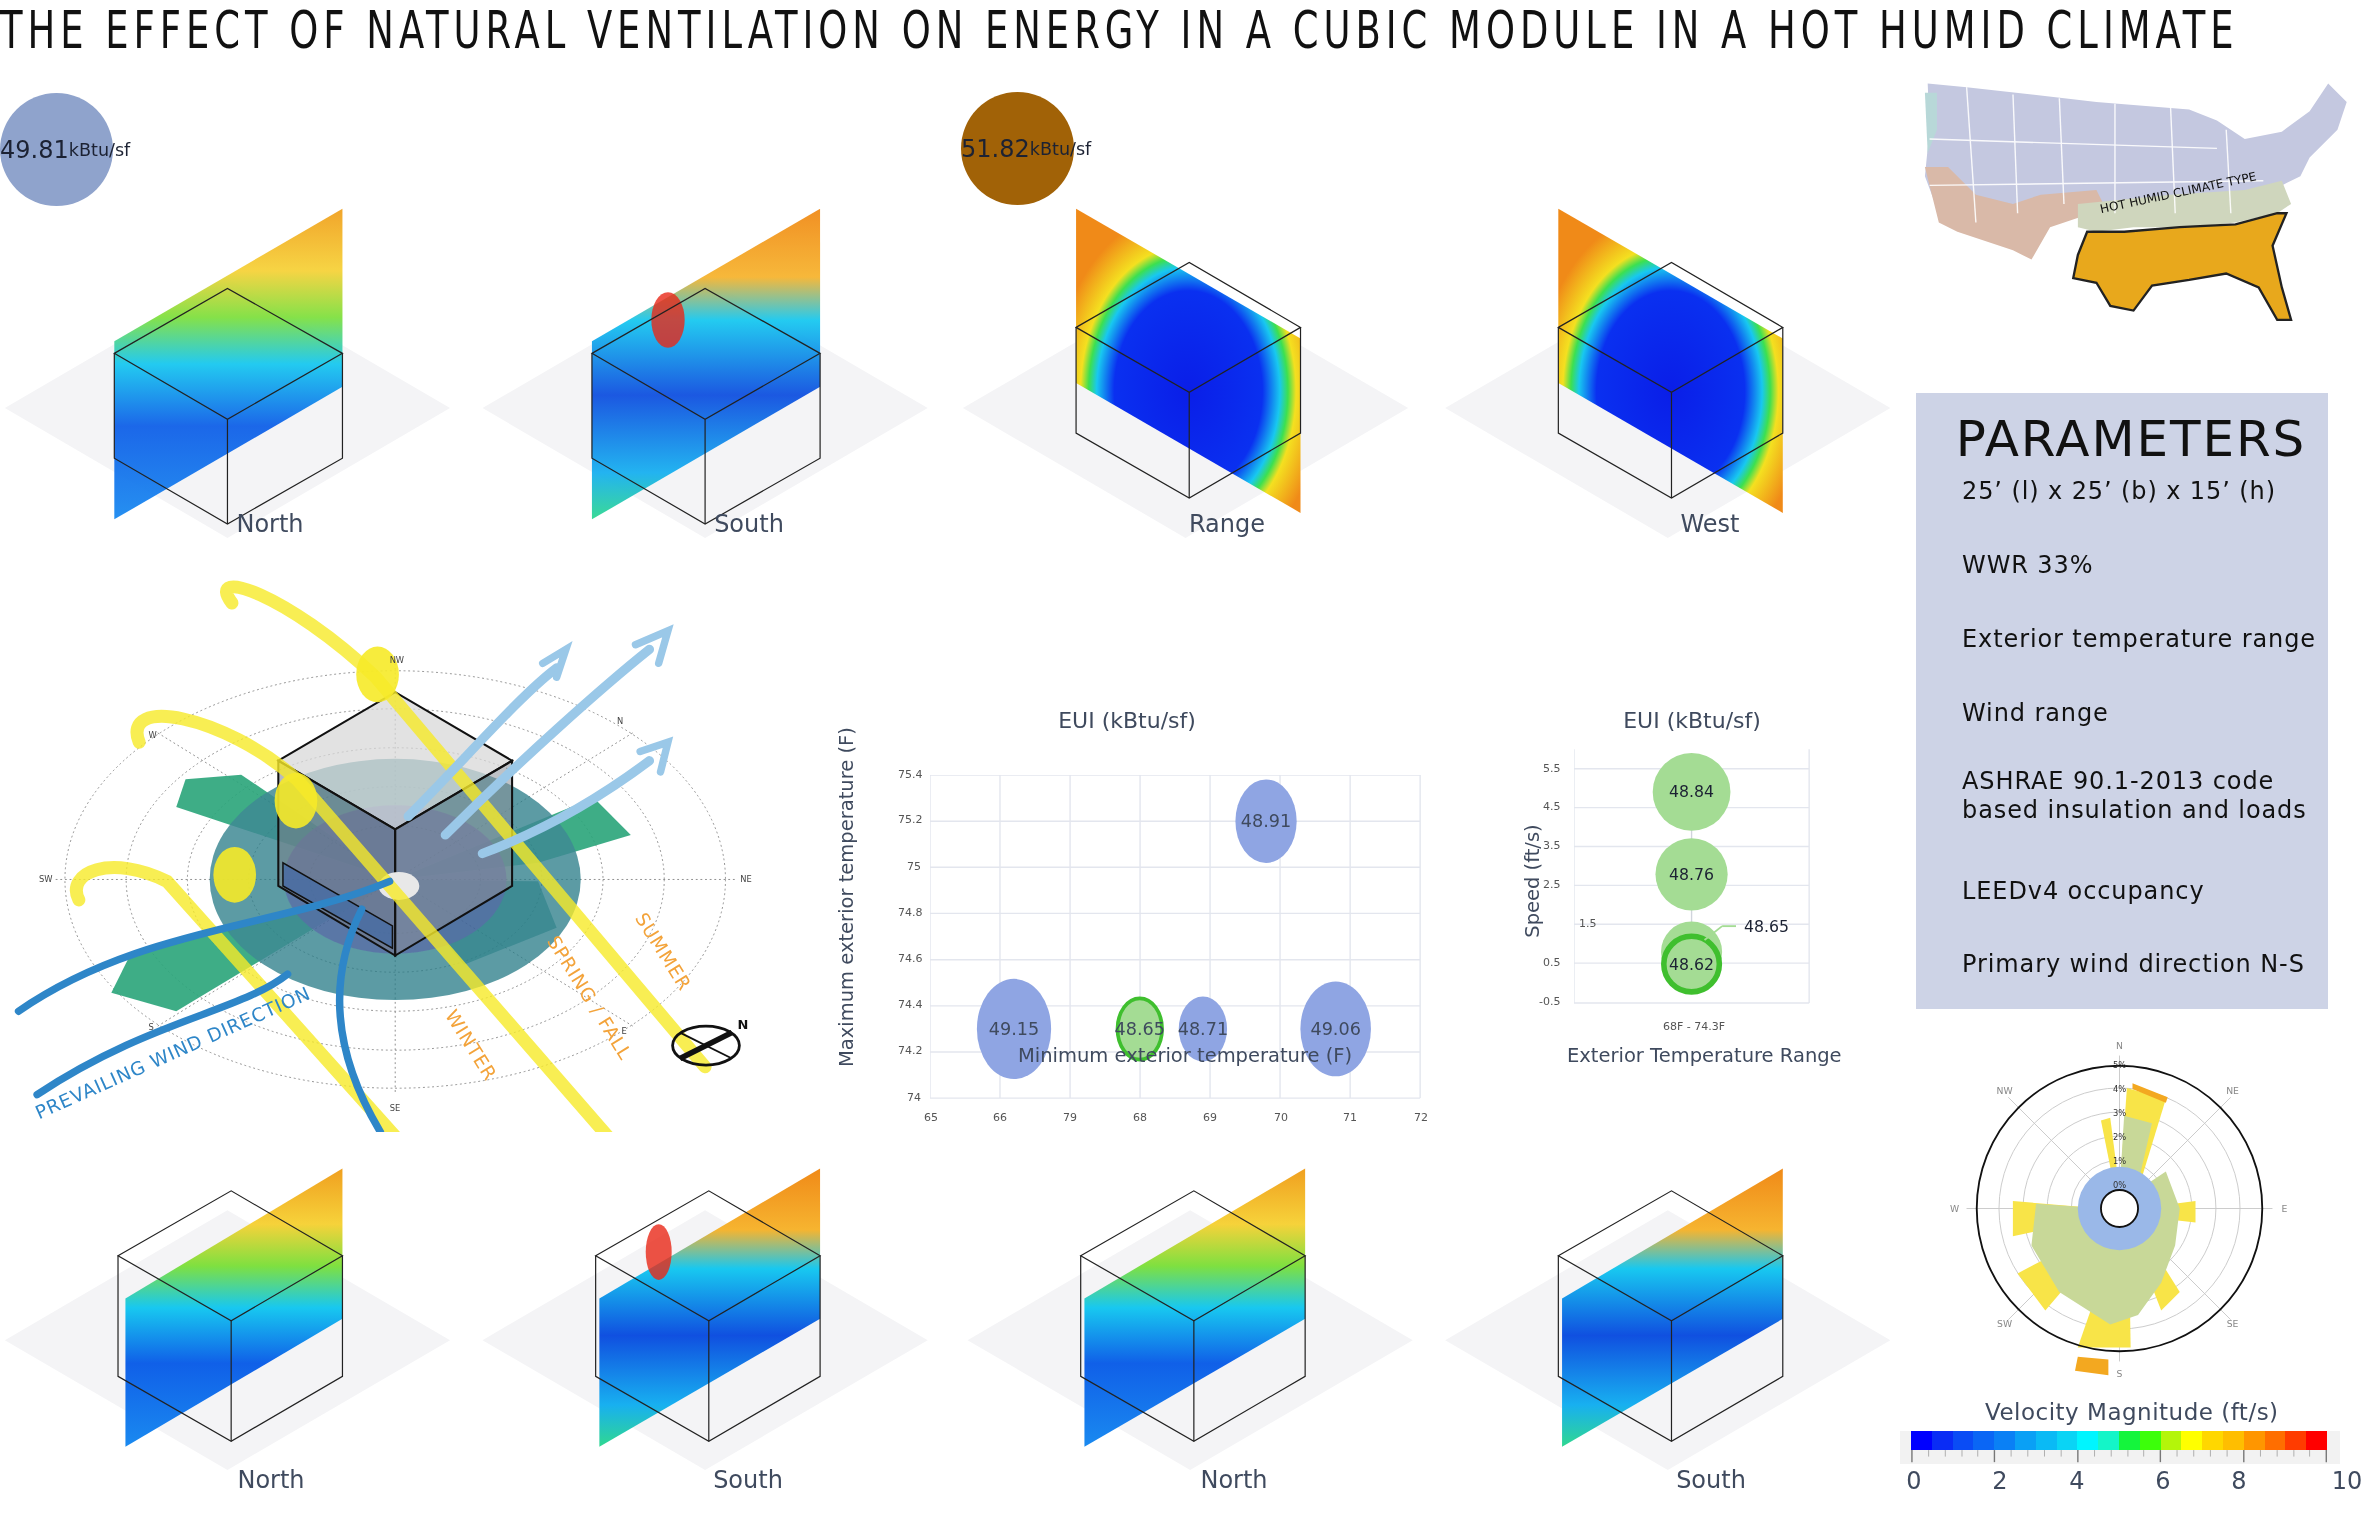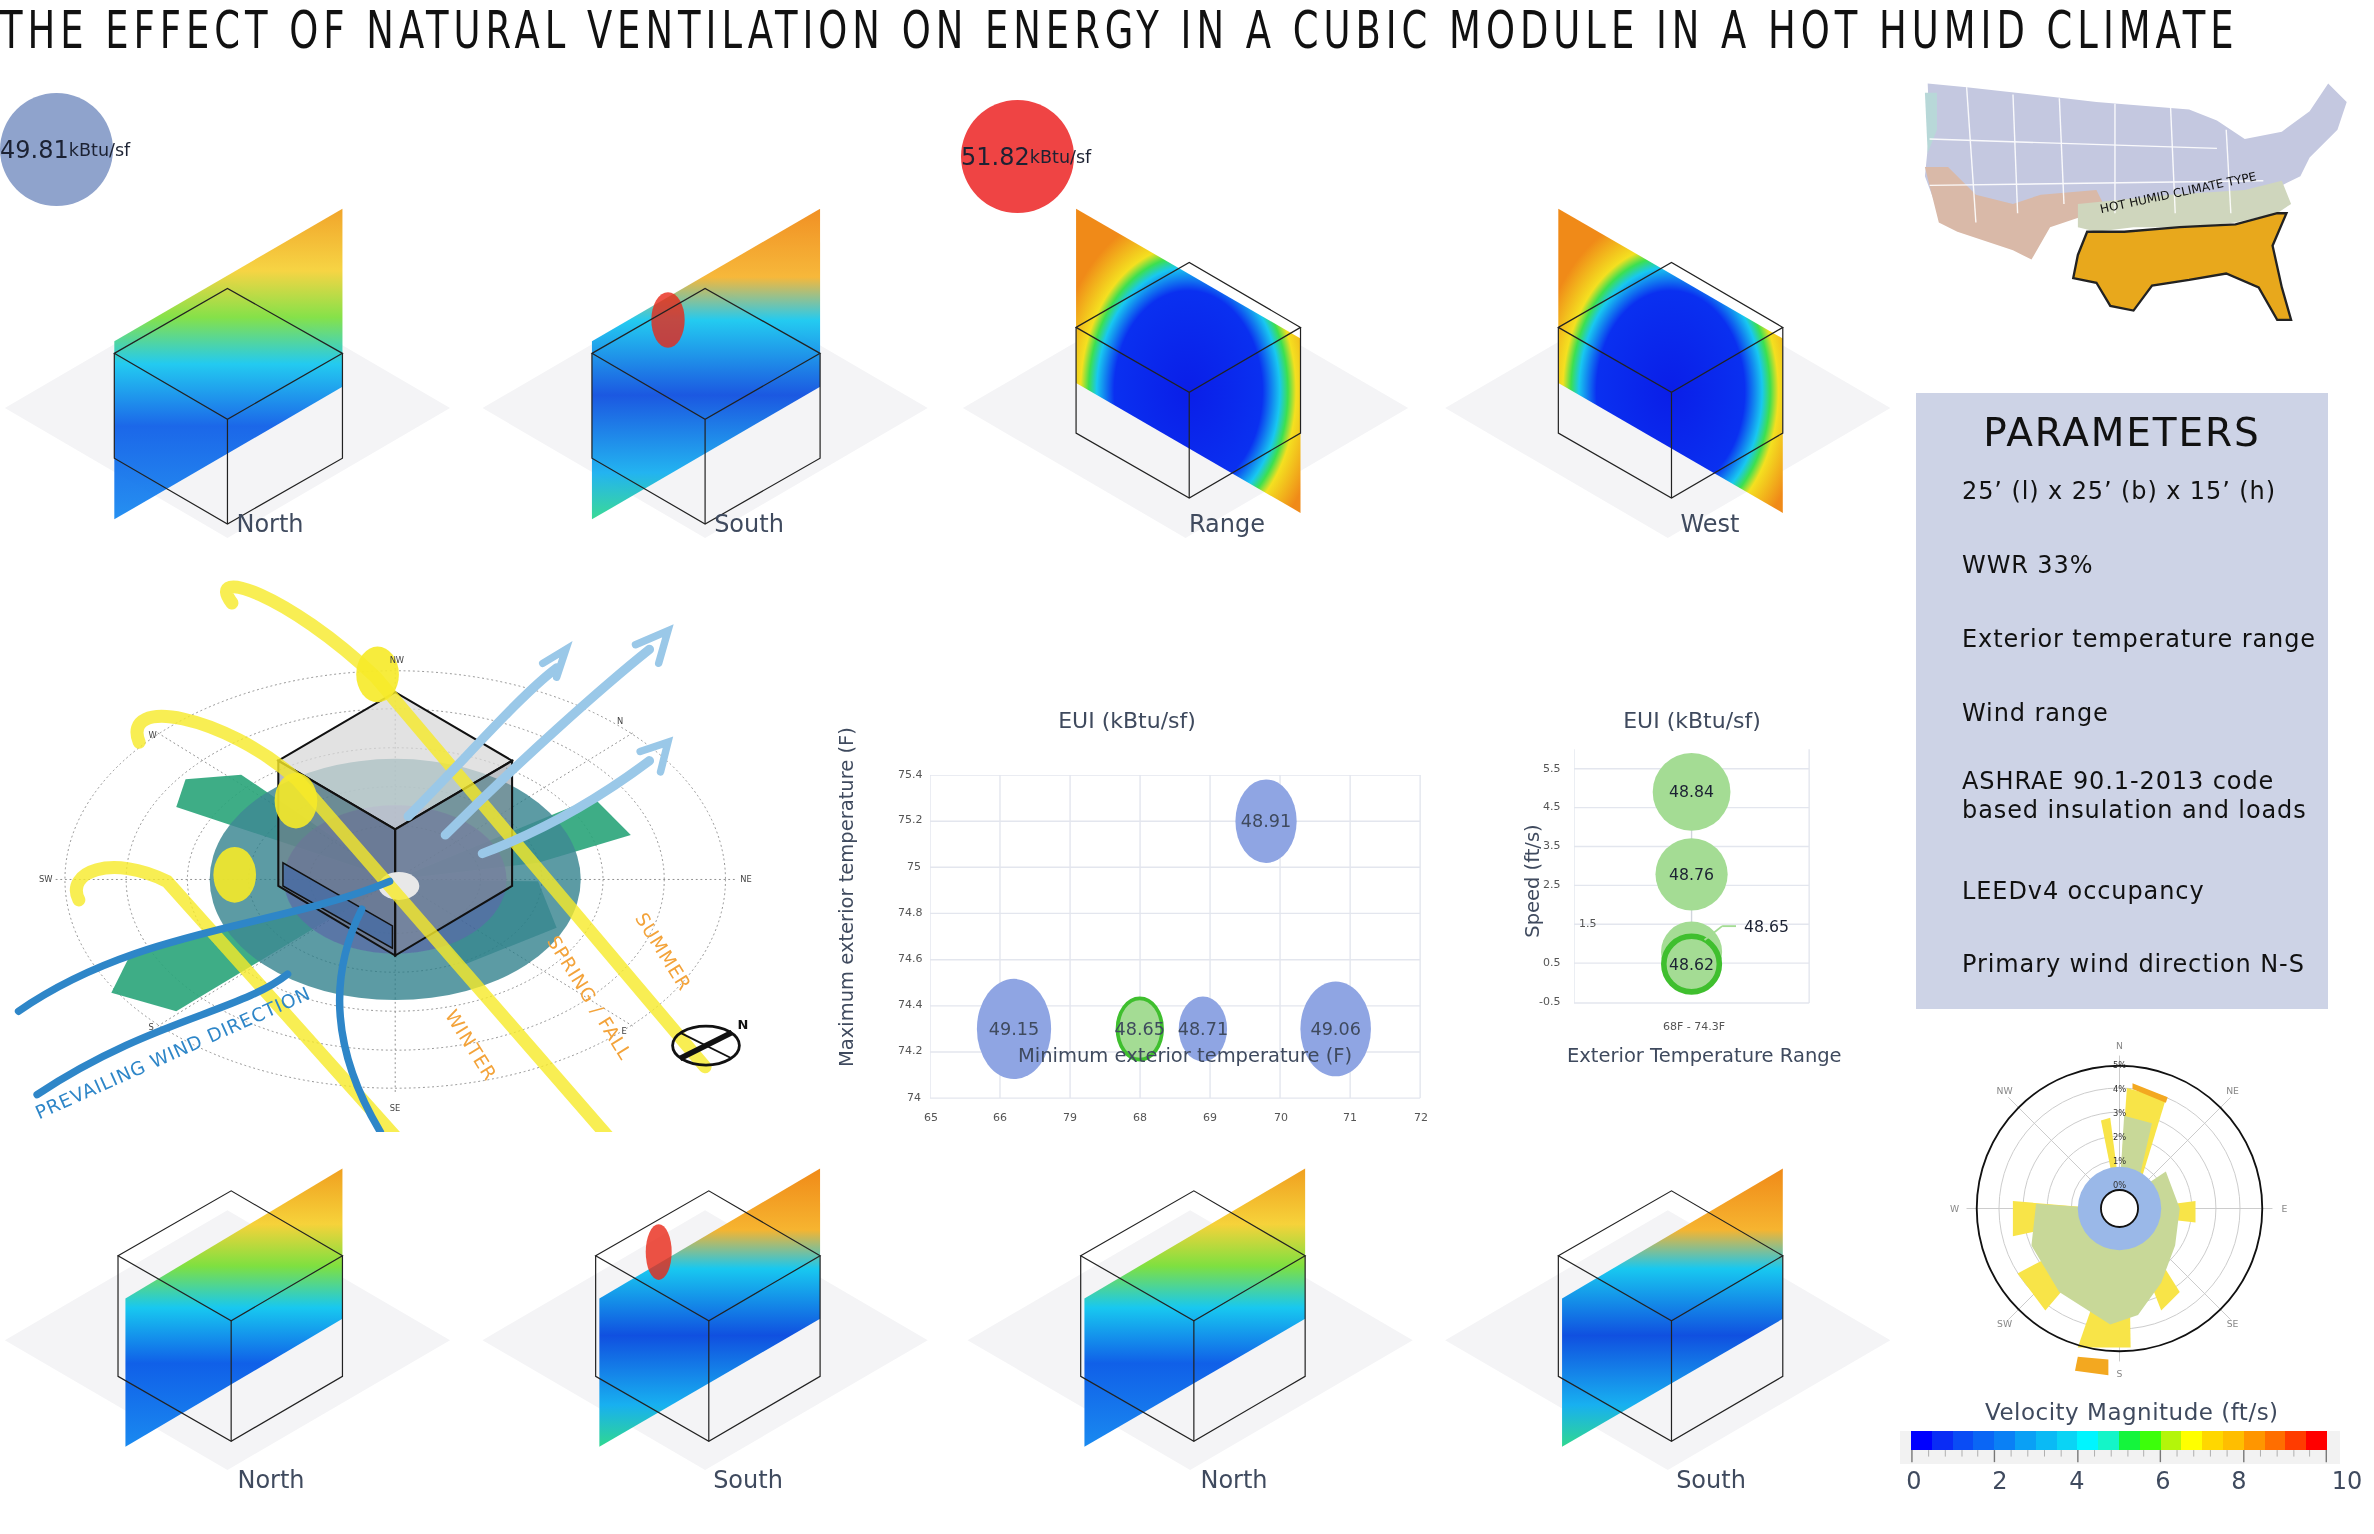--- a/index.html
+++ b/index.html
@@ -7,34 +7,34 @@
   .abs{position:absolute;}
   #title{left:9.3px;top:3.7px;font-family:"DejaVu Sans Condensed","DejaVu Sans",sans-serif;font-size:41px;letter-spacing:5px;color:#111;white-space:nowrap;transform:scaleY(1.25);transform-origin:left top;font-weight:300;}
   .eui-circle{border-radius:50%;display:flex;align-items:center;justify-content:space-between;color:#1c2233;}
   .eui-circle .v{font-size:24px;line-height:28px;}
   .eui-circle .u{font-size:17.6px;line-height:22px;}
   .cfd-label{position:absolute;font-size:24px;color:#3f4a5e;transform:translateX(-50%);white-space:nowrap;}
   .chart-title{position:absolute;font-size:22px;color:#3f4a5e;transform:translateX(-50%);white-space:nowrap;}
   .axis-label{position:absolute;font-size:19.5px;color:#3f4a5e;white-space:nowrap;}
   .tick{position:absolute;font-size:11px;color:#555;white-space:nowrap;}
   #params{left:1916px;top:393px;width:412px;height:616px;background:#cdd3e6;}
-  #params h2{margin:0;position:absolute;left:0;width:100%;top:16.7px;text-align:center;font-weight:400;font-size:39px;letter-spacing:1.9px;color:#111;}
+  #params h2{margin:0;position:absolute;left:0;width:100%;top:16.7px;text-align:center;font-weight:400;font-size:50px;letter-spacing:1.9px;color:#111;padding-left:9px;}
   .param{position:absolute;left:46px;font-size:24px;color:#111;letter-spacing:0.9px;line-height:29px;white-space:pre-line;}
   .cb-label{position:absolute;font-size:24px;color:#3f4a5e;transform:translateX(-50%);}
 </style>
 </head>
 <body>
 
 <div id="title">THE EFFECT OF NATURAL VENTILATION ON ENERGY IN A CUBIC MODULE IN A HOT HUMID CLIMATE</div>
 
 <div class="abs eui-circle" style="left:0px;top:93px;width:113px;height:113px;background:#8fa3cc;">
   <span class="v">49.81</span>
   <span class="u">kBtu/sf</span>
 </div>
-<div class="abs eui-circle" style="left:961px;top:100px;width:113px;height:113px;background:#ef4444;">
+<div class="abs eui-circle" style="left:961px;top:92px;width:113px;height:113px;background:#a16207;">
   <span class="v">51.82</span>
   <span class="u">kBtu/sf</span>
 </div>
 
 <svg class="abs" style="left:0;top:0" width="1911" height="1534" viewBox="0 0 2060 1654">
   <defs>
     <linearGradient id="gStreamH" x1="0" y1="0" x2="0" y2="1">
       <stop offset="0" stop-color="#f0a020"></stop>
       <stop offset="0.2" stop-color="#f6d23a"></stop>
       <stop offset="0.35" stop-color="#7fe040"></stop>

